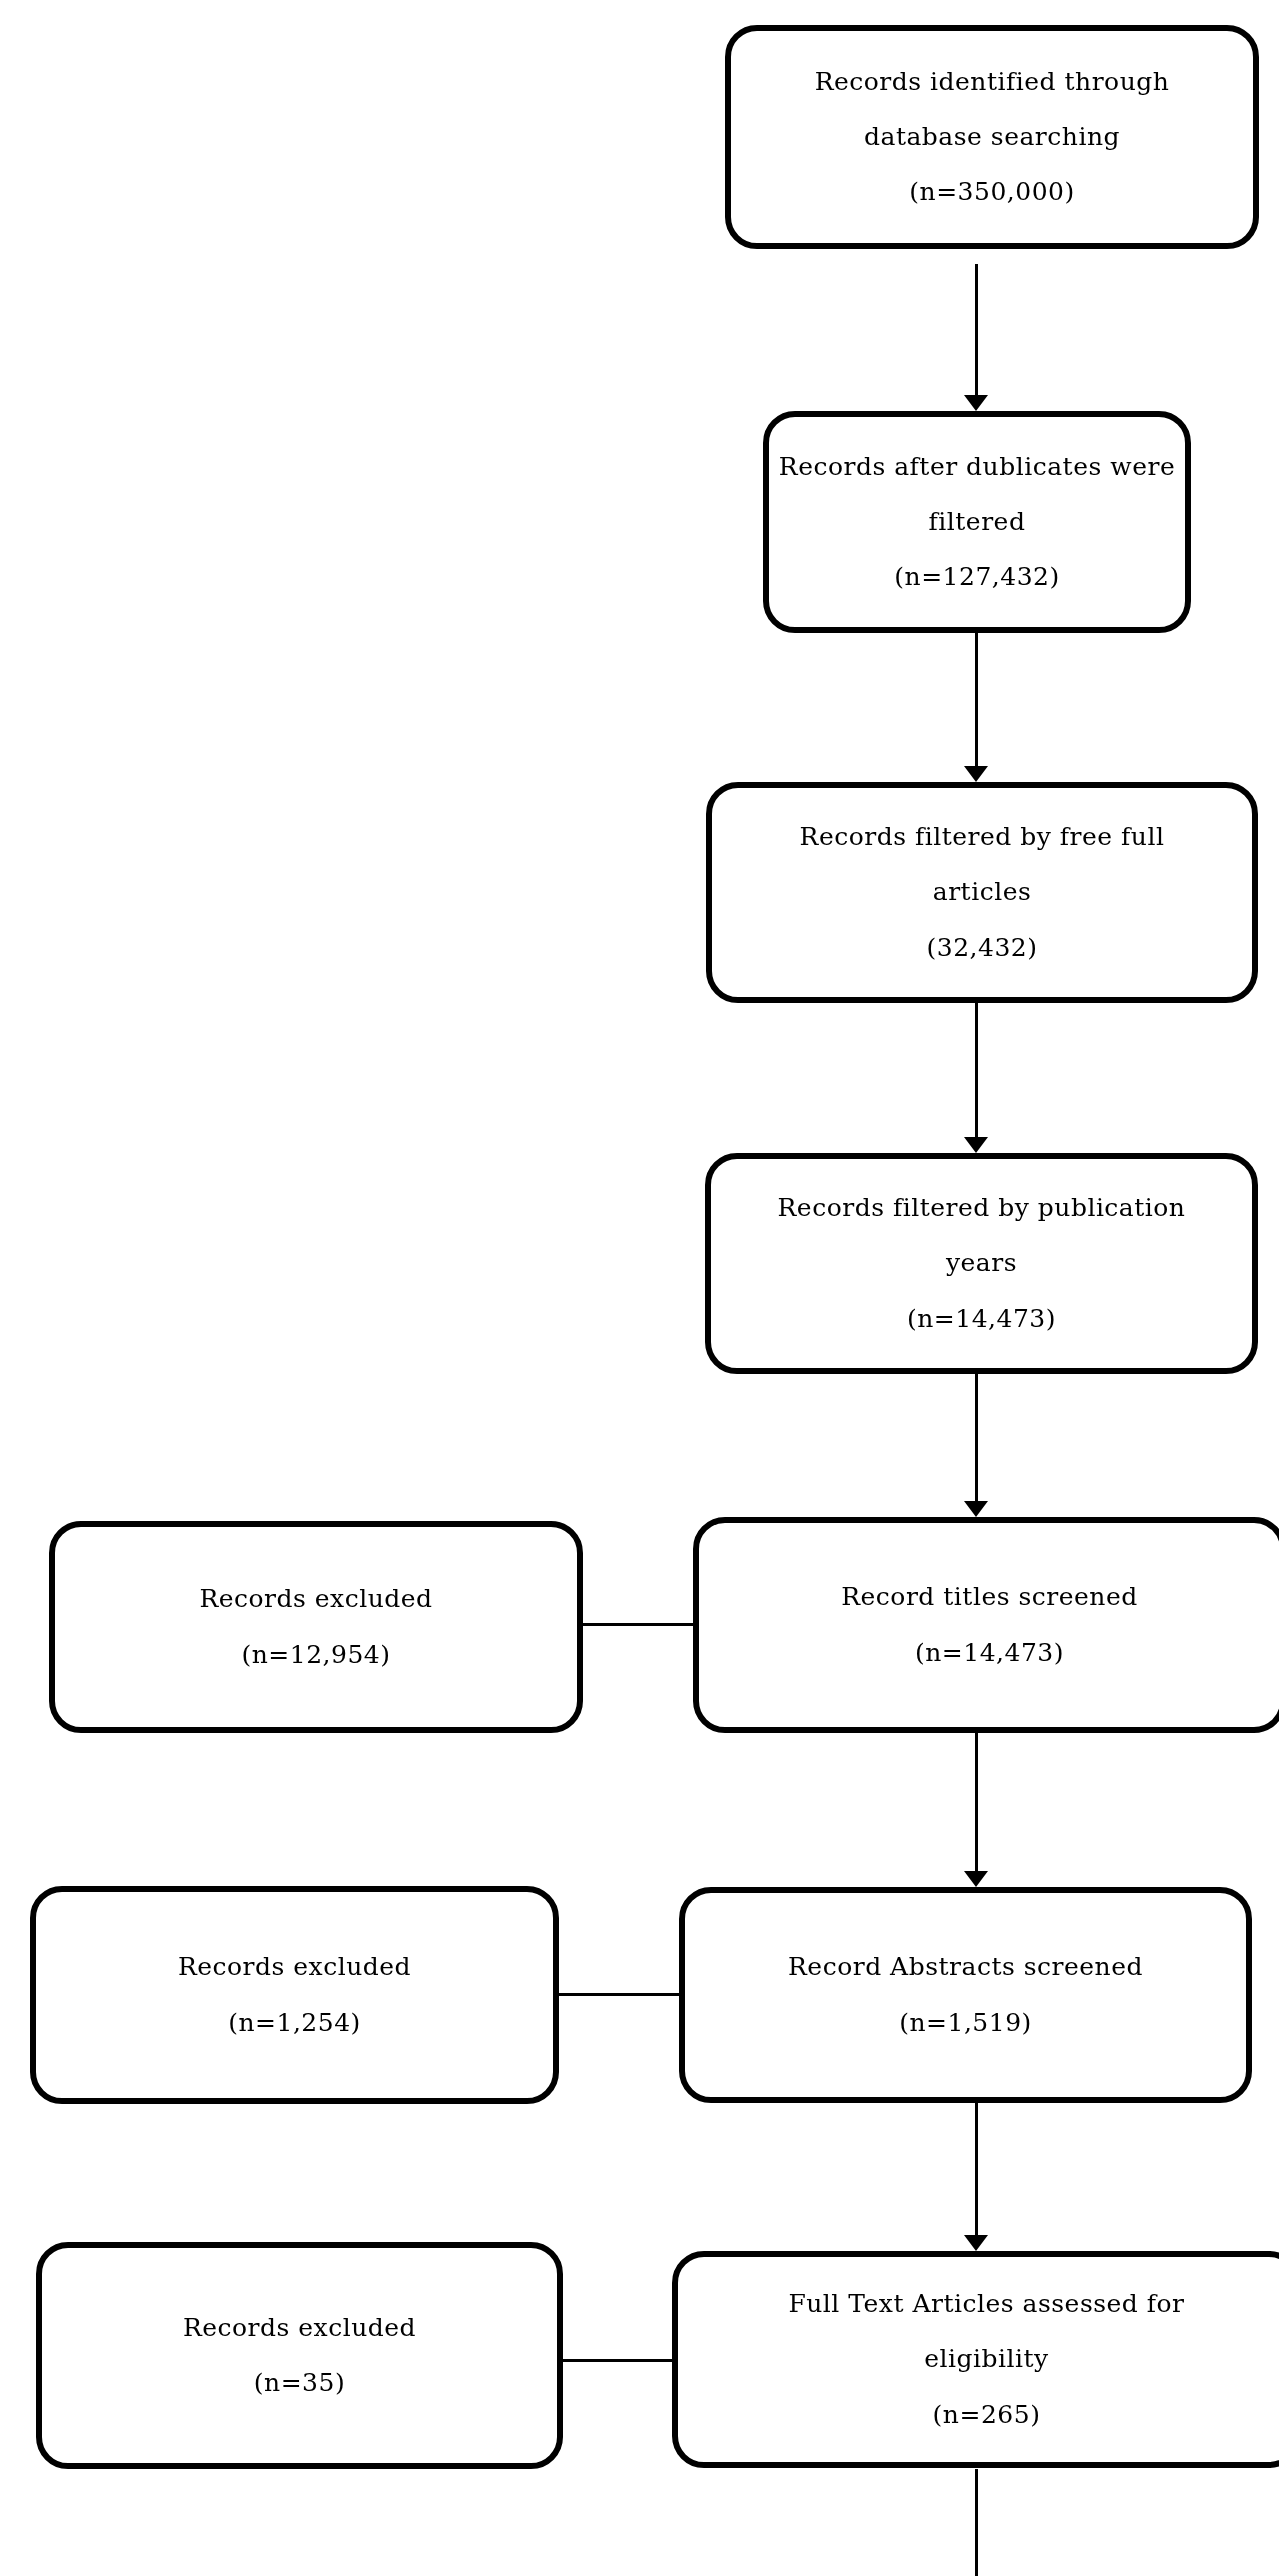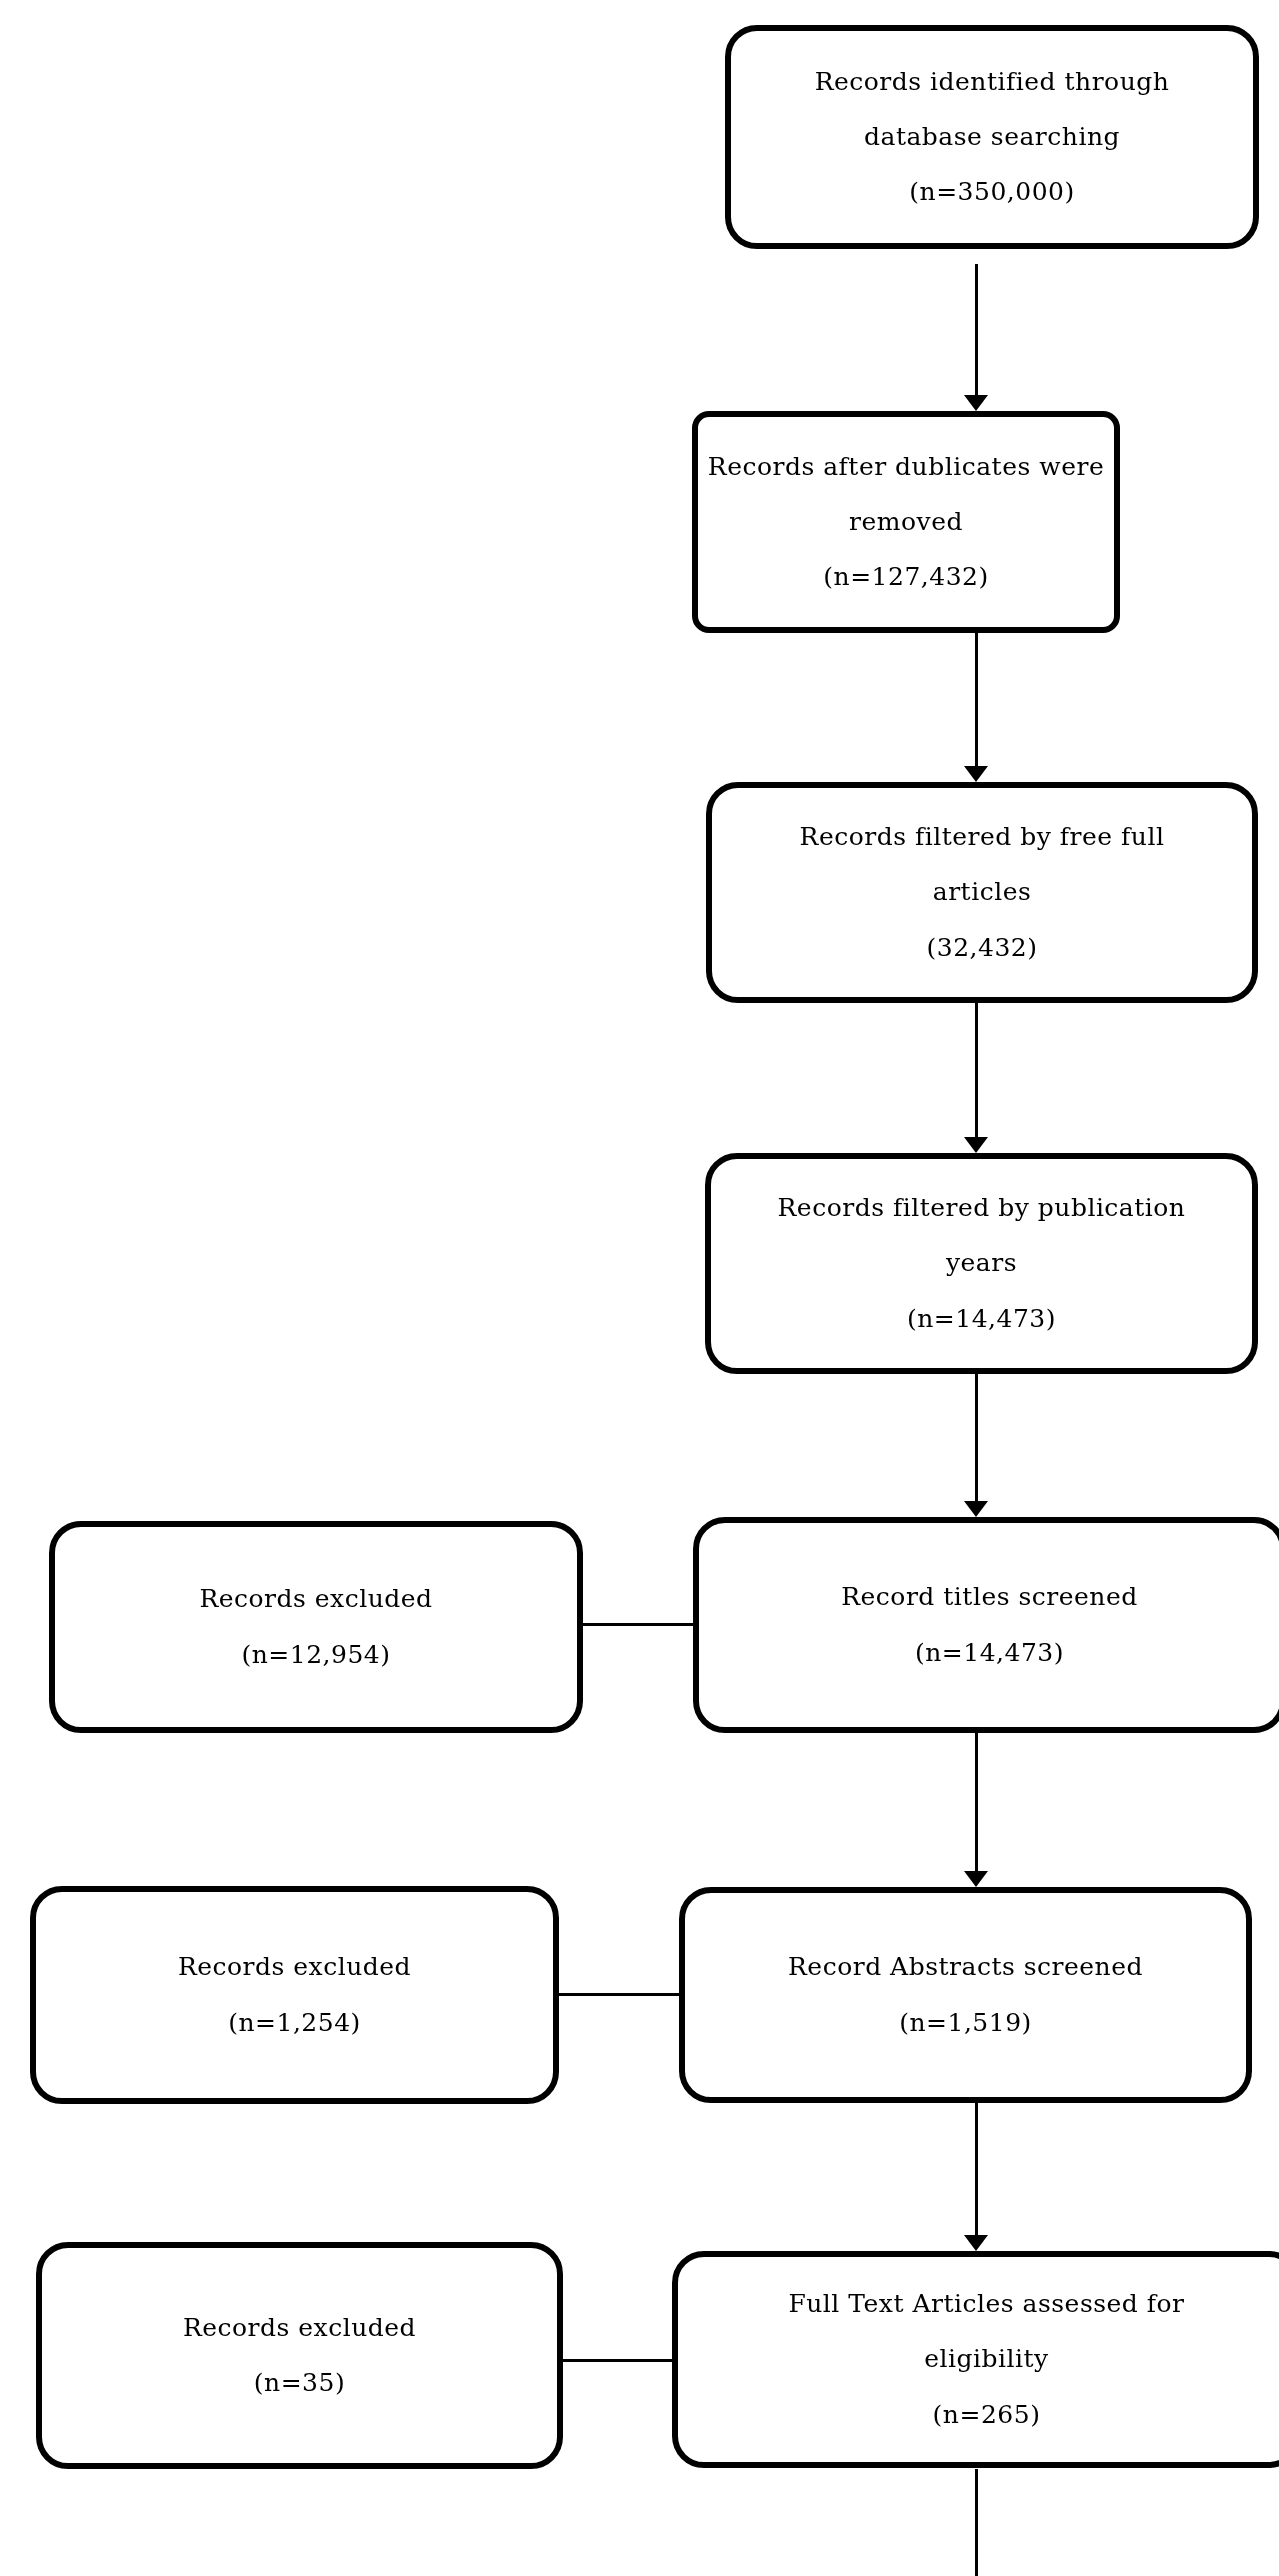--- a/index.html
+++ b/index.html
@@ -25,21 +25,21 @@
     text-align: center;
     font-size: 25px;
     letter-spacing: 0.5px;
     line-height: 1.05;
     padding: 5.2px 15.5px;
   }
   .fbox span { display: block; white-space: nowrap; }
 
   
   .b1 { left: 725px; top: 25px;   width: 534px; height: 224px; }
-  .b2 { left: 692px; top: 411px;  width: 428px; height: 222px; border-radius: 17px; }
+  .b2 { left: 763px; top: 411px;  width: 428px; height: 222px; }
   .b3 { left: 706px; top: 782px; width: 552px; height: 221px; }
   .b4 { left: 705px; top: 1153px; width: 553px; height: 221px; }
   .b5 { left: 693px; top: 1517px; width: 593px; height: 216px; }
   .b6 { left: 679px; top: 1887px; width: 573px; height: 216px; }
   .b7 { left: 672px; top: 2251px; width: 629px; height: 217px; }
 
   
   .l5 { left: 49px; top: 1521px; width: 534px; height: 212px; }
   .l6 { left: 30px; top: 1886px; width: 529px; height: 218px; }
   .l7 { left: 36px; top: 2242px; width: 527px; height: 227px; }
@@ -82,21 +82,21 @@
     <span>(n=350,000)</span>
   </div>
 
   <div class="varrow a1">
     <div class="shaft"></div>
     <div class="head"></div>
   </div>
 
   <div class="fbox b2">
     <span>Records after dublicates were</span>
-    <span>removed</span>
+    <span>filtered</span>
     <span>(n=127,432)</span>
   </div>
 
   <div class="varrow a2">
     <div class="shaft"></div>
     <div class="head"></div>
   </div>
 
   <div class="fbox b3">
     <span>Records filtered by free full</span>

